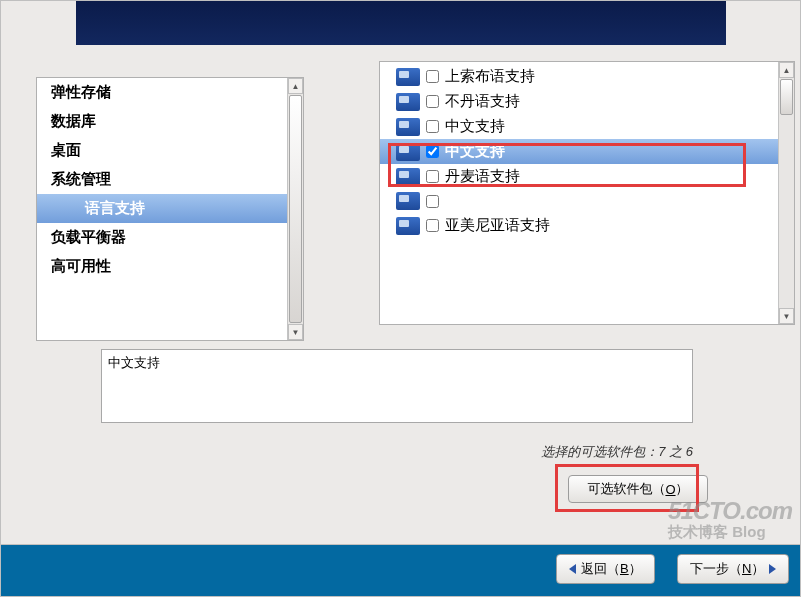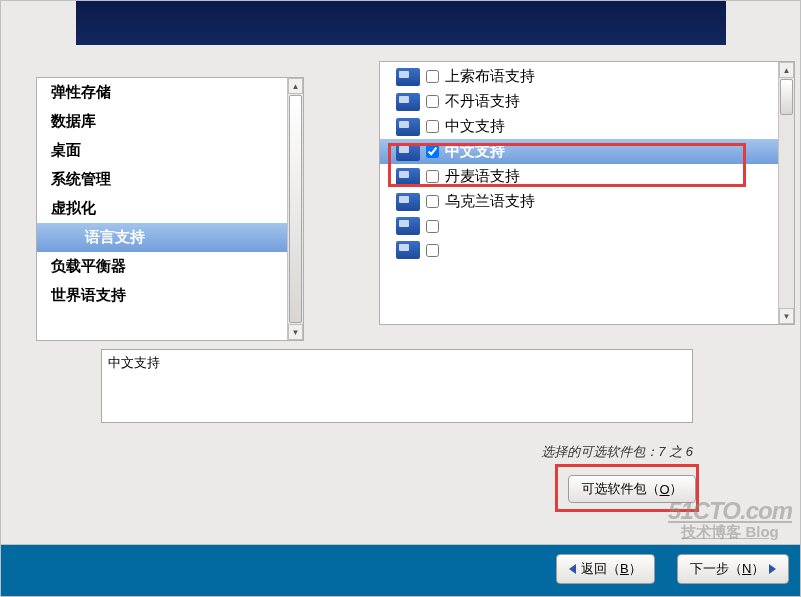--- a/index.html
+++ b/index.html
@@ -124,21 +124,21 @@
     top: 442px; left: 100px;
     width: 592px;
     text-align: right;
     font-size: 13px;
     font-style: italic;
     color: #333;
   }
   .opt-btn {
     position: absolute;
     top: 474px; left: 567px;
-    width: 128px; height: 28px;
+    width: 140px; height: 28px;
     background: linear-gradient(#fdfdfd, #e4e2df);
     border: 1px solid #9c9c9c;
     border-radius: 4px;
     font-size: 13px;
     cursor: pointer;
     display: flex; align-items: center; justify-content: center;
   }
   .opt-btn u { text-decoration: underline; }
   .bottom-bar {
     position: absolute;
@@ -171,24 +171,23 @@
   .content-area {
     position: absolute;
     top: 0; left: 0; right: 16px; bottom: 0;
     overflow: hidden;
   }
   .right-inner { padding-top: 2px; }
   .watermark {
     position: absolute;
     right: 8px; bottom: 54px;
     font-family: Arial, sans-serif;
-    text-align: center;
+    text-align: left;
     color: rgba(140,140,140,0.55);
     pointer-events: none;
-    text-decoration: underline;
   }
   .watermark .wm1 {
     font-size: 24px;
     font-weight: bold;
     font-style: italic;
     letter-spacing: -1px;
   }
   .watermark .wm2 {
     font-size: 15px;
     font-weight: bold;
@@ -199,24 +198,23 @@
 <body>
 
 <div class="top-banner"></div>
 
 <div class="panel left-panel">
   <div class="content-area" id="cat-area">
       <div class="cat-item">弹性存储</div>
       <div class="cat-item">数据库</div>
       <div class="cat-item">桌面</div>
       <div class="cat-item">系统管理</div>
-      <div class="cat-item">虚拟化</div>
       <div class="cat-item selected">语言支持</div>
       <div class="cat-item">负载平衡器</div>
-      <div class="cat-item">世界语支持</div>
+      <div class="cat-item">高可用性</div>
     </div>
   <div class="scrollbar">
     <div class="sb-arrow">▲</div>
     <div class="sb-thumb" style="top:17px;height:228px;"></div>
     <div class="sb-arrow" style="position:absolute;bottom:0;">▼</div>
   </div>
 </div>
 
 <div class="panel right-panel">
   <div class="content-area right-inner" id="lang-area">
@@ -241,29 +239,25 @@
         <span class="lang-label">中文支持</span>
       </div>
       <div class="lang-item">
         <div class="flag-icon"></div>
         <input type="checkbox" class="cb" style="">
         <span class="lang-label">丹麦语支持</span>
       </div>
       <div class="lang-item">
         <div class="flag-icon"></div>
         <input type="checkbox" class="cb" style="">
-        <span class="lang-label">乌克兰语支持</span>
-      </div>
-      <div class="lang-item">
-        <div class="flag-icon"></div>
-        <input type="checkbox" class="cb" style="">
-      </div>
-      <div class="lang-item">
-        <div class="flag-icon"></div>
-        <input type="checkbox" class="cb" style="">
+      </div>
+      <div class="lang-item">
+        <div class="flag-icon"></div>
+        <input type="checkbox" class="cb" style="">
+        <span class="lang-label">亚美尼亚语支持</span>
       </div>
     </div>
   <div class="scrollbar">
     <div class="sb-arrow">▲</div>
     <div class="sb-thumb" style="top:17px;height:36px;"></div>
     <div class="sb-arrow" style="position:absolute;bottom:0;">▼</div>
   </div>
 </div>
 
 <div class="highlight-red" style="top:142px;left:387px;width:358px;height:44px;"></div>

